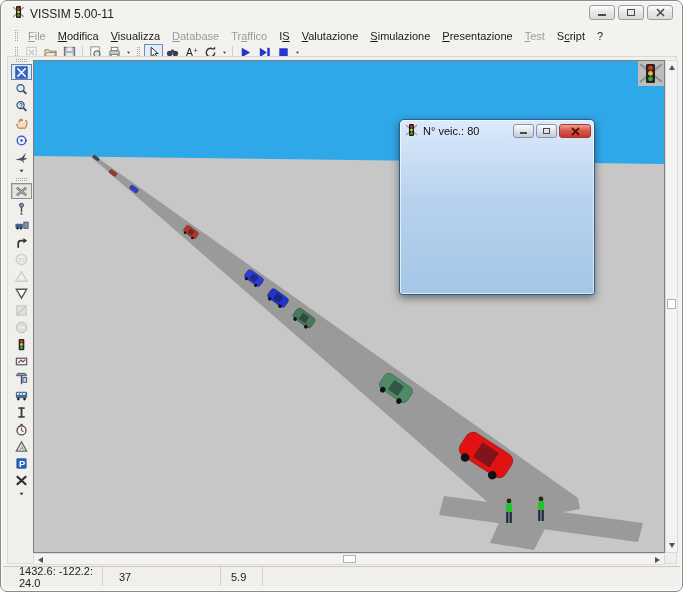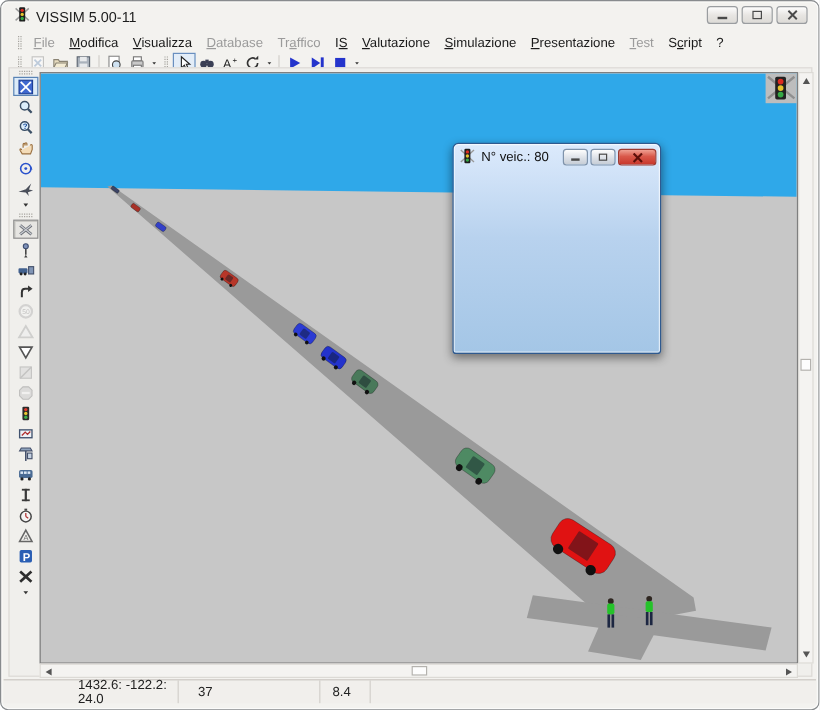--- a/index.html
+++ b/index.html
@@ -45,26 +45,26 @@
   
   .vscroll{position:absolute;left:664px;top:59px;width:13px;height:493px;background:#f4f3f1;border:1px solid #dcdad6;}
   .hscroll{position:absolute;left:32px;top:552px;width:632px;height:12px;background:#f4f3f1;border:1px solid #dcdad6;}
   .sarrow{position:absolute;width:0;height:0;}
   .vthumb{position:absolute;left:1px;top:238px;width:9px;height:10px;background:#fdfdfd;border:1px solid #b4b2ae;}
   .hthumb{position:absolute;left:309px;top:1px;width:13px;height:8px;background:#fdfdfd;border:1px solid #b4b2ae;}
   
   .statusbar{position:absolute;left:2px;right:2px;top:565px;height:20px;background:#f1efec;border-top:1px solid #cbc8c3;
              display:flex;font-size:11px;color:#222;align-items:center;}
   .scell{height:100%;display:flex;align-items:center;border-right:1px solid #d3d0cb;}
-  .scell:nth-child(1){width:100px;padding-left:16px;margin-left:46px;}
+  .scell:nth-child(1){width:100px;padding-left:16px;}
   .scell:nth-child(2){width:118px;padding-left:16px;}
   .scell:nth-child(3){width:42px;padding-left:10px;}
   .scell:nth-child(4){flex:1;padding-left:8px;border-right:none;}
   
-  .dialog{position:absolute;left:376px;top:118px;width:174px;height:176px;z-index:9;
+  .dialog{position:absolute;left:398px;top:118px;width:196px;height:176px;z-index:9;
           border:1px solid #2f5a8f;border-radius:5px 5px 3px 3px;
           background:linear-gradient(180deg,#dceafc,#b8d2ee 45%,#a4c6e6);
           box-shadow:0 3px 8px rgba(0,0,0,.45), inset 0 0 0 1px rgba(255,255,255,.65);}
   .dtitle{height:20px;display:flex;align-items:center;padding:2px 3px 0 5px;font-size:11px;color:#101010;}
   .dtitle .dtext{margin-left:5px;flex:1;white-space:nowrap;}
   .dbtn{height:14px;border-radius:3px;display:flex;align-items:center;justify-content:center;margin-left:2px;
         border:1px solid #7f93ab;background:linear-gradient(#fdfdfd,#d9dee5 60%,#c6cdd6);}
   .dbtn.minmax{width:21px;}
   .dbtn.close{width:32px;border:1px solid #9e3a30;background:linear-gradient(#efa092,#d9584a 45%,#c8372b);}
   .dbody{position:absolute;left:4px;right:4px;top:21px;bottom:4px;background:#ffffff;
@@ -467,21 +467,21 @@
   </div>
   <div class="hscroll">
     <div class="sarrow" style="left:4px;top:2.5px;border-top:3.5px solid transparent;border-bottom:3.5px solid transparent;border-right:5px solid #555;"></div>
     <div class="hthumb"></div>
     <div class="sarrow" style="right:4px;top:2.5px;border-top:3.5px solid transparent;border-bottom:3.5px solid transparent;border-left:5px solid #555;"></div>
   </div>
 
   <div class="statusbar" id="statusbar">
       <div class="scell">1432.6: -122.2: 24.0</div>
       <div class="scell">37</div>
-      <div class="scell">8.4</div>
+      <div class="scell">5.9</div>
     </div>
 
   <div class="dialog">
     <div class="dtitle">
       <span id="dlgicon"><svg width="13" height="14" viewBox="0 0 13 14">
             <path d="M1 12L12 2M1 2l11 10" stroke="#9a9a9a" stroke-width="1.2"></path>
             <rect x="4" y="1" width="5" height="12" rx="1" fill="#1e1e1e"></rect>
             <circle cx="6.5" cy="3.6" r="1.4" fill="#dd2c22"></circle>
             <circle cx="6.5" cy="7" r="1.4" fill="#e5c32e"></circle>
             <circle cx="6.5" cy="10.4" r="1.4" fill="#35a845"></circle>

